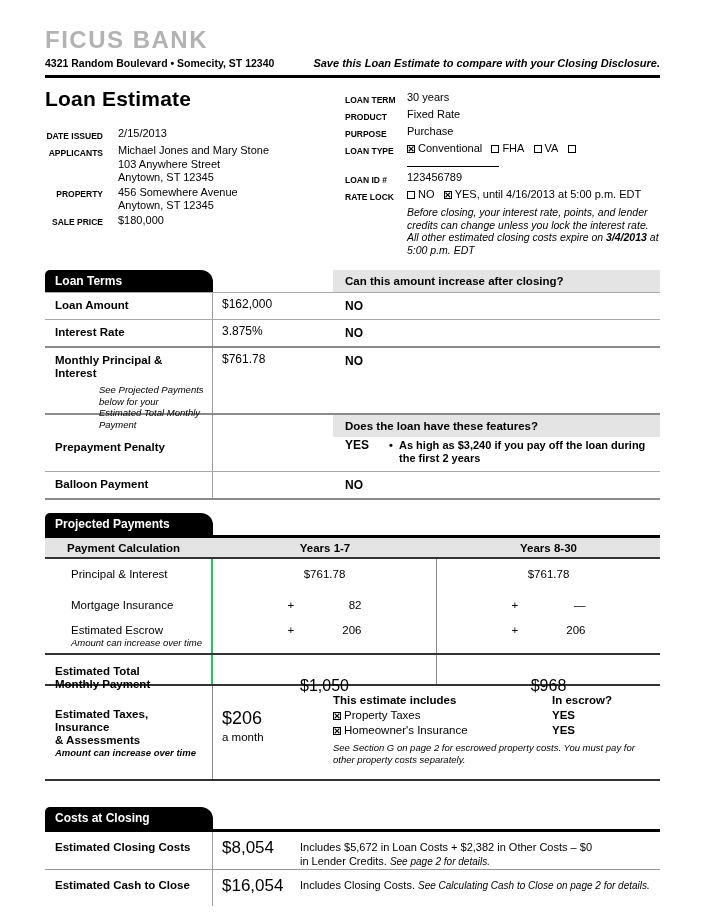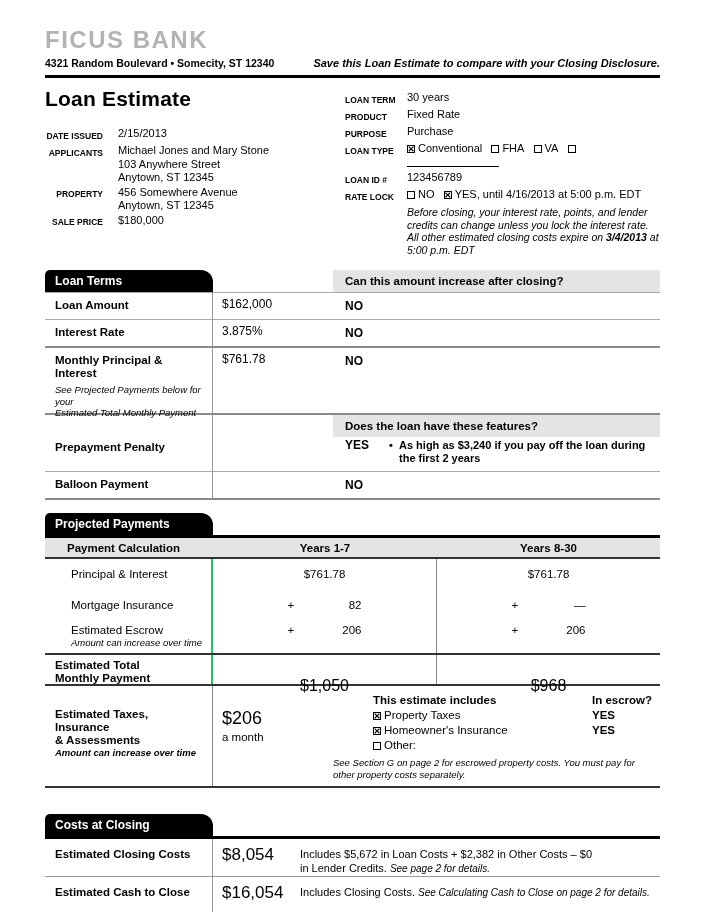--- a/index.html
+++ b/index.html
@@ -39,21 +39,21 @@
   .loan-terms { margin-top:14px; }
   .lt-head { display:flex; border-bottom:1px solid #aaa; }
   .lt-head .spacer { width:120px; }
   .band { background:#e4e4e4; font-weight:bold; font-size:11.5px; display:flex; align-items:center; padding-left:12px; width:327px; height:22px; }
   .lt-row { display:flex; border-bottom:1px solid #aaa; }
   .lt-row.thick { border-bottom:2px solid #8a8a8a; }
   .lt-row.noline { border-bottom:none; }
   .lt-c1 { width:168px; border-right:1px solid #999; padding:6px 8px 3px 10px; font-weight:bold; font-size:11.5px; line-height:13px; }
   .lt-c2 { width:120px; padding:4px 0 2px 9px; font-size:12px; }
   .lt-c3 { width:327px; padding:6px 0 2px 12px; font-weight:bold; font-size:12px; }
-  .lt-note { font-weight:normal; font-style:italic; font-size:9.5px; line-height:11.5px; margin-top:4px; }
+  .lt-note { font-weight:normal; font-style:italic; font-size:9.5px; line-height:11.5px; margin-top:4px;margin-left:44px; }
   .pp-detail { display:flex; font-size:11px; line-height:13px; }
   .pp-detail .yes { font-weight:bold; font-size:12px; width:44px; flex:none; }
   .pp-detail .bullet { width:10px; flex:none; font-weight:bold; }
   .pp-detail .txt { font-weight:bold; width:258px; }
 
   
   .projected { margin-top:13px; }
   .pp-header { display:flex; border-top:3px solid #000; border-bottom:2px solid #333; background:#e4e4e4; height:24px; align-items:center; font-weight:bold; font-size:11.5px; }
   .pp-h1 { width:168px; padding-left:22px; }
   .pp-h2 { width:224px; text-align:center; }
@@ -63,30 +63,30 @@
   .pp-c2 { width:224px; border-right:1px solid #888; text-align:center; font-size:11.5px; padding-top:9px; }
   .pp-c3 { width:223px; text-align:center; font-size:11.5px; padding-top:9px; }
   .plusval { display:flex; justify-content:center; gap:26px; }
   .plusval .plus { width:8px; text-align:left; }
   .plusval .pv { width:40px; text-align:right; }
   .row-pi { height:34px; }
   .row-mi { height:27px; }
   .row-es { height:33px; }
   .pp-subnote { font-style:italic; font-size:9.5px; line-height:11px; }
   .pp-total { border-top:2.5px solid #333; border-bottom:2.5px solid #333; height:33px; }
-  .pp-total .pp-c1 { padding:4px 6px 0 10px; font-weight:bold; }
+  .pp-total .pp-c1 { padding:10px 6px 0 10px; font-weight:bold; }
   .pp-total .pp-c2, .pp-total .pp-c3 { font-size:16px; padding-top:22px; }
   .pp-taxes { border-bottom:2.5px solid #333; min-height:95px; }
   .tx-c1 { width:168px; border-right:1px solid #888; padding:22px 8px 6px 10px; font-weight:bold; font-size:11.5px; line-height:13px; }
   .tx-amount { width:120px; padding:22px 0 0 9px; }
   .tx-amount .amt { font-size:18px; }
   .tx-amount .suffix { font-size:11.5px; margin-top:2px; }
   .tx-right { width:327px; padding:7px 0 6px 0; }
   .ei-row { display:flex; font-size:11.5px; line-height:15px; }
-  .ei-left { width:219px; display:flex; align-items:center;margin-left:40px; }
+  .ei-left { width:219px; display:flex; align-items:center; }
   .ei-right { flex:1; font-weight:bold; }
   .ei-head .ei-left, .ei-head { font-weight:bold; }
   .tx-note { font-style:italic; font-size:9.5px; line-height:11.5px; margin-top:4px; width:320px; }
 
   
   .costs { margin-top:26px; }
   .cc-table { border-top:3px solid #000; }
   .cc-row { display:flex; }
   .cc-row.first { border-bottom:1px solid #999; }
   .cc-c1 { width:168px; border-right:1px solid #999; padding:9px 6px 6px 10px; font-weight:bold; font-size:11.5px; }
@@ -311,27 +311,20 @@
             </div>
           <div class="ei-right">YES</div>
         </div>
         <div class="ei-row">
           <div class="ei-left">
               <span class="cb checked"></span>
               <span>Homeowner's Insurance</span>
             </div>
           <div class="ei-right">YES</div>
         </div>
-        <div class="ei-row">
-          <div class="ei-left">
-              <span class="cb"></span>
-              <span>Other:</span>
-            </div>
-          <div class="ei-right"></div>
-        </div>
         <div class="tx-note">See Section G on page 2 for escrowed property costs. You must pay for other property costs separately.</div>
       </div>
     </div>
   </div>
 
   <div class="costs">
     <div class="tab">Costs at Closing</div>
     <div class="cc-table">
       <div class="cc-row first">
         <div class="cc-c1">Estimated Closing Costs</div>

